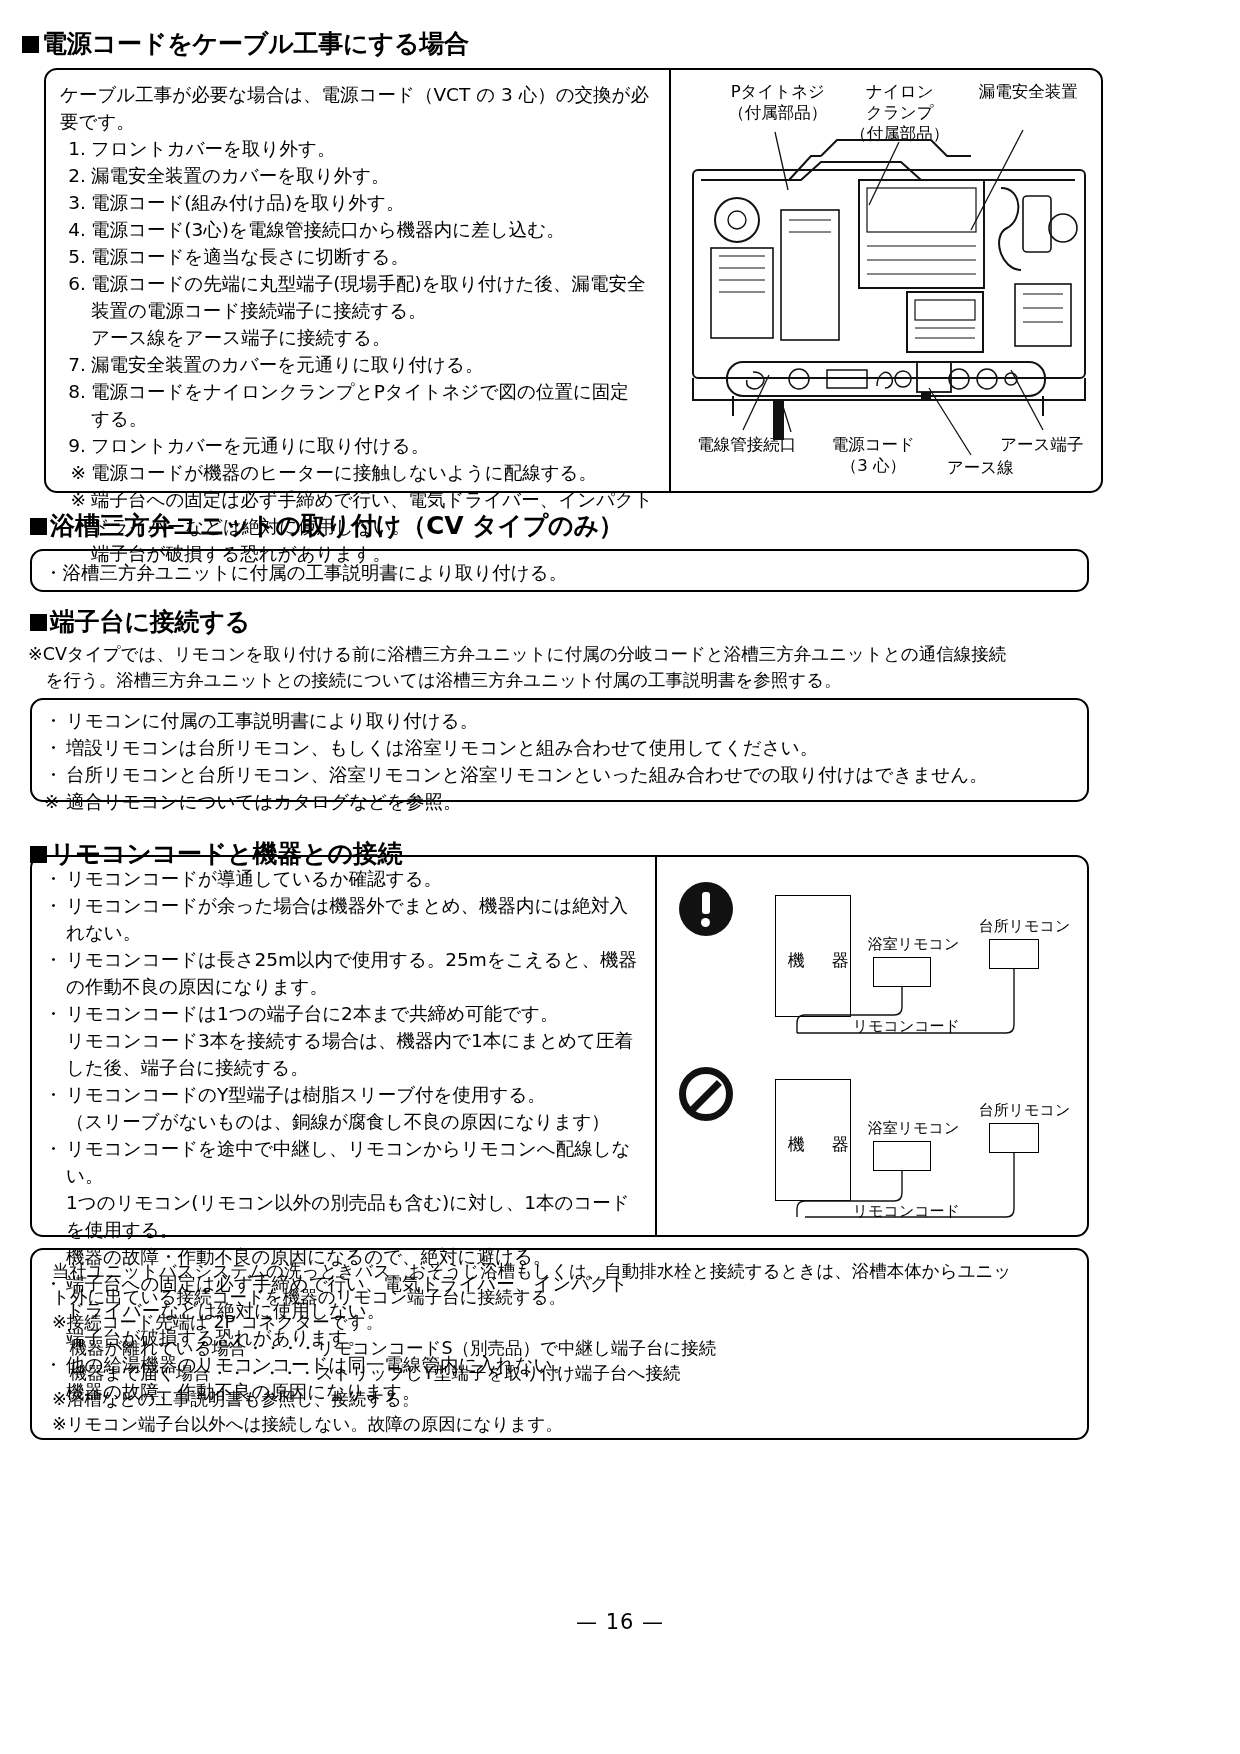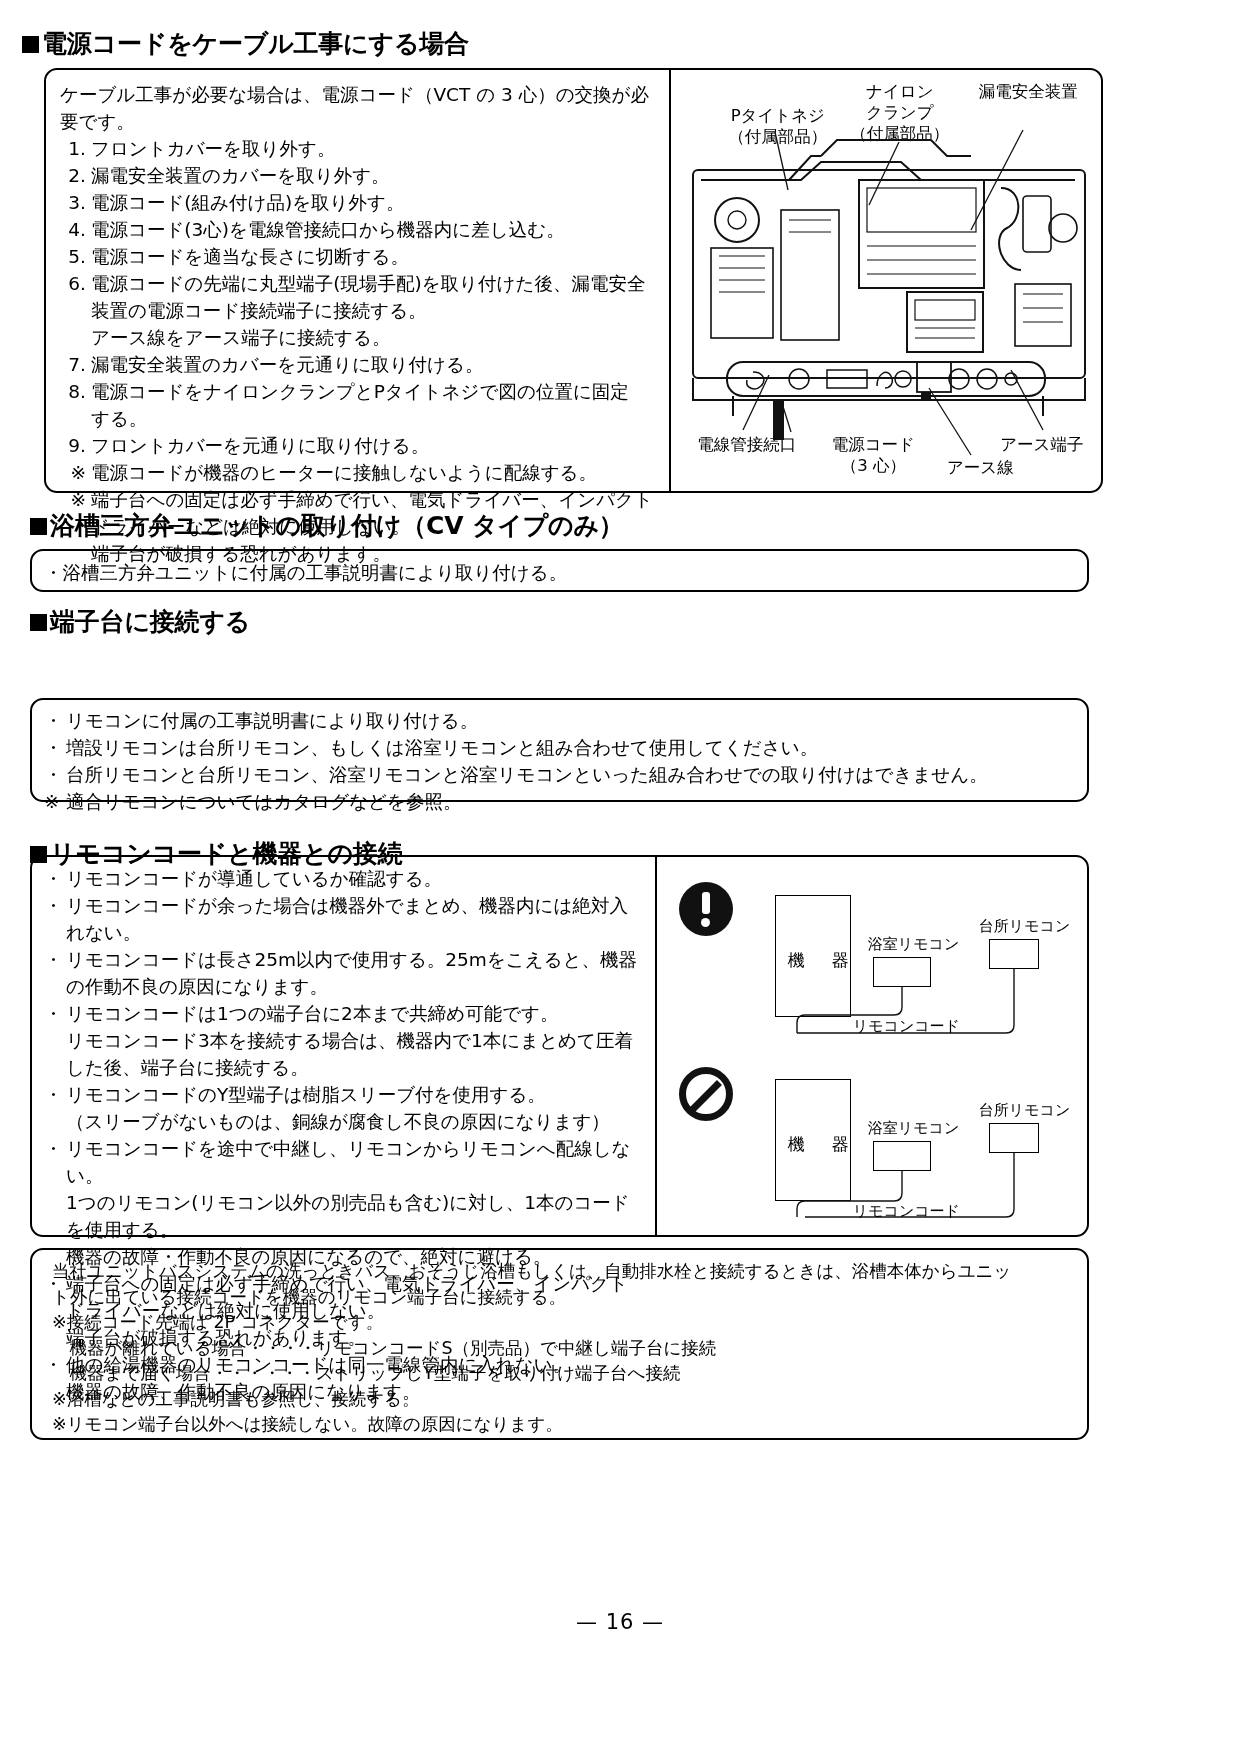--- a/index.html
+++ b/index.html
@@ -234,21 +234,21 @@
             <span class="mk">※</span>
             <span class="tx">端子台への固定は必ず手締めで行い、電気ドライバー、インパクト
 ドライバーなどは絶対に使用しない。
 端子台が破損する恐れがあります。</span>
           </li>
       </ul>
     </div>
 
     <div class="rbox-right" style="width:431px;">
 
-      <div class="dlabel" style="left:42px; top:12px; width:130px;margin-top:24px;">Pタイトネジ
+      <div class="dlabel" style="left:42px; top:12px; width:130px;">Pタイトネジ
 （付属部品）</div>
       <div class="dlabel" style="left:174px; top:12px; width:110px;">ナイロン
 クランプ
 （付属部品）</div>
       <div class="dlabel" style="left:290px; top:12px; width:135px;">漏電安全装置</div>
 
       <div class="dlabel" style="left:6px; top:365px; width:140px;">電線管接続口</div>
       <div class="dlabel" style="left:140px; top:365px; width:125px;">電源コード
 （3 心）</div>
       <div class="dlabel" style="left:252px; top:388px; width:115px;">アース線</div>
@@ -322,20 +322,22 @@
   <div class="abs" style="left:30px; top:512px; width:1180px;">
     <div class="sec-head"><span class="sq"></span><span>浴槽三方弁ユニットの取り付け（CV タイプのみ）</span></div>
   </div>
   <div class="rbox abs" style="left:30px; top:549px; width:1059px; height:43px; padding:8px 12px;">
     <div class="body-txt">・浴槽三方弁ユニットに付属の工事説明書により取り付ける。</div>
   </div>
 
   <div class="abs" style="left:30px; top:608px; width:1180px;">
     <div class="sec-head"><span class="sq"></span><span>端子台に接続する</span></div>
   </div>
+  <div class="abs body-txt-sm" style="left:28px; top:642px; width:1070px;">※CVタイプでは、リモコンを取り付ける前に浴槽三方弁ユニットに付属の分岐コードと浴槽三方弁ユニットとの通信線接続
+　を行う。浴槽三方弁ユニットとの接続については浴槽三方弁ユニット付属の工事説明書を参照する。</div>
 
   <div class="rbox abs" style="left:30px; top:698px; width:1059px; height:104px; padding:7px 12px;">
     <ul class="bul-list">
       <li>
           <span class="mk">・</span>
           <span class="tx">リモコンに付属の工事説明書により取り付ける。</span>
         </li>
       <li>
           <span class="mk">・</span>
           <span class="tx">増設リモコンは台所リモコン、もしくは浴室リモコンと組み合わせて使用してください。</span>

